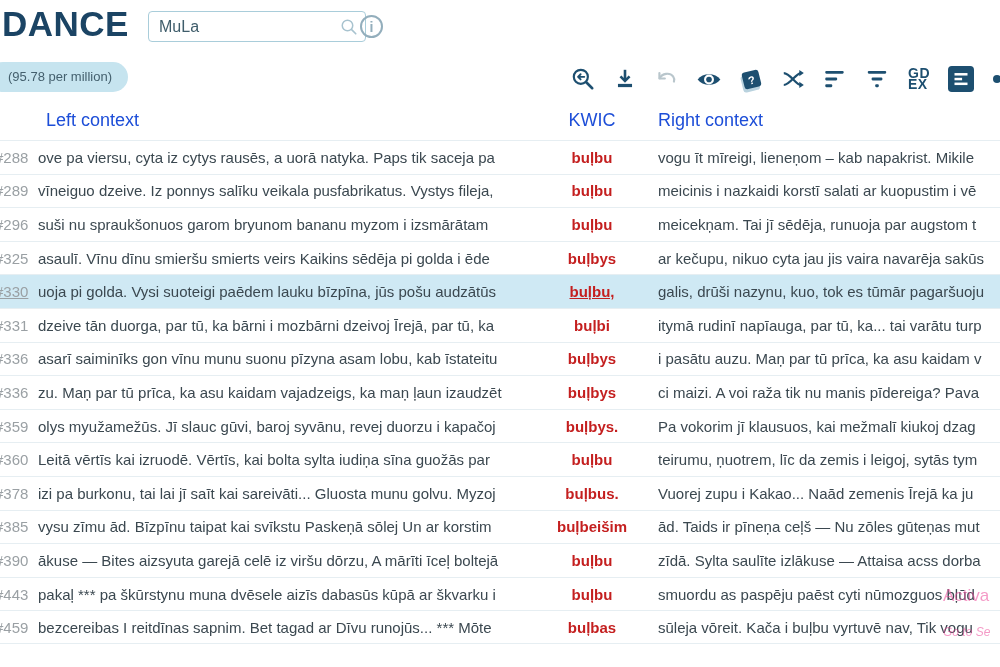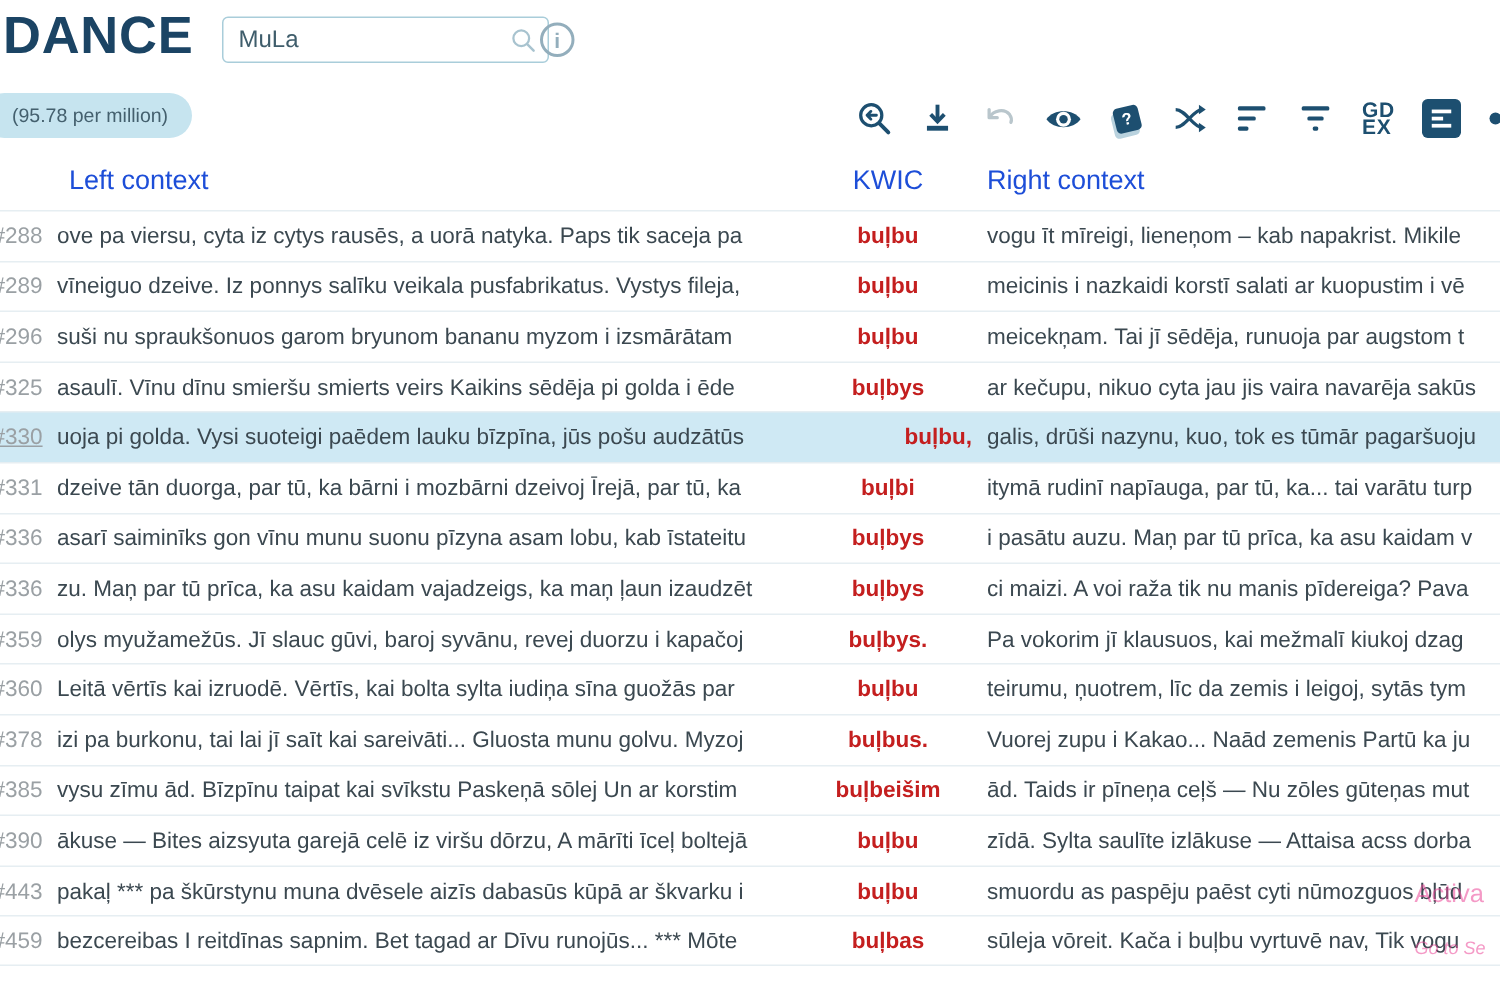--- a/index.html
+++ b/index.html
@@ -40,21 +40,21 @@
   .tbody{position:absolute;top:140px;left:0;right:0;}
   .trow{height:33.6px;border-top:1px solid #e6eef2;font-size:15px;color:#3b4850;box-sizing:border-box;}
   .trow:last-child{border-bottom:1px solid #e6eef2;}
   .trow.highlight{background:#cfe9f4;}
   .cnum{overflow:hidden;white-space:nowrap;color:#9aa0a4;cursor:pointer;}
   .cnum span{position:relative;left:-5px;}
   .highlight .cnum span{text-decoration:underline;}
   .cleft{display:flex;justify-content:flex-start;overflow:hidden;padding-right:0;}
   .cleft span{white-space:nowrap;flex:0 0 auto;}
   .ckwic{text-align:center;font-weight:700;color:#c41f1f;white-space:nowrap;cursor:pointer;}
-  .highlight .ckwic{text-align:right;}
+  .highlight .ckwic{text-decoration:underline;}
   .cright{overflow:hidden;white-space:nowrap;padding-left:10px;}
 
   
   .watermark{position:absolute;left:943px;top:586px;color:#ec4899;opacity:.55;pointer-events:none;}
   .wm1{font-size:17px;white-space:nowrap;}
   .wm2{font-size:12px;white-space:nowrap;margin-top:19px;font-style:italic;}
 </style>
 </head>
 <body>
 
@@ -242,21 +242,21 @@
       <div class="ckwic">buļbu</div>
       <div class="cright">teirumu, ņuotrem, līc da zemis i leigoj, sytās tym</div>
     </div>
 
     <div class="trow grid-row">
       <div class="cnum"><span>#378</span></div>
       <div class="cleft">
           <span>izi pa burkonu, tai lai jī saīt kai sareivāti... Gluosta munu golvu. Myzoj</span>
         </div>
       <div class="ckwic">buļbus.</div>
-      <div class="cright">Vuorej zupu i Kakao... Naād zemenis Partū ka ju</div>
+      <div class="cright">Vuorej zupu i Kakao... Naād zemenis Īrejā ka ju</div>
     </div>
 
     <div class="trow grid-row">
       <div class="cnum"><span>#385</span></div>
       <div class="cleft">
           <span>vysu zīmu ād. Bīzpīnu taipat kai svīkstu Paskeņā sōlej Un ar korstim</span>
         </div>
       <div class="ckwic">buļbeišim</div>
       <div class="cright">ād. Taids ir pīneņa ceļš — Nu zōles gūteņas mut</div>
     </div>

